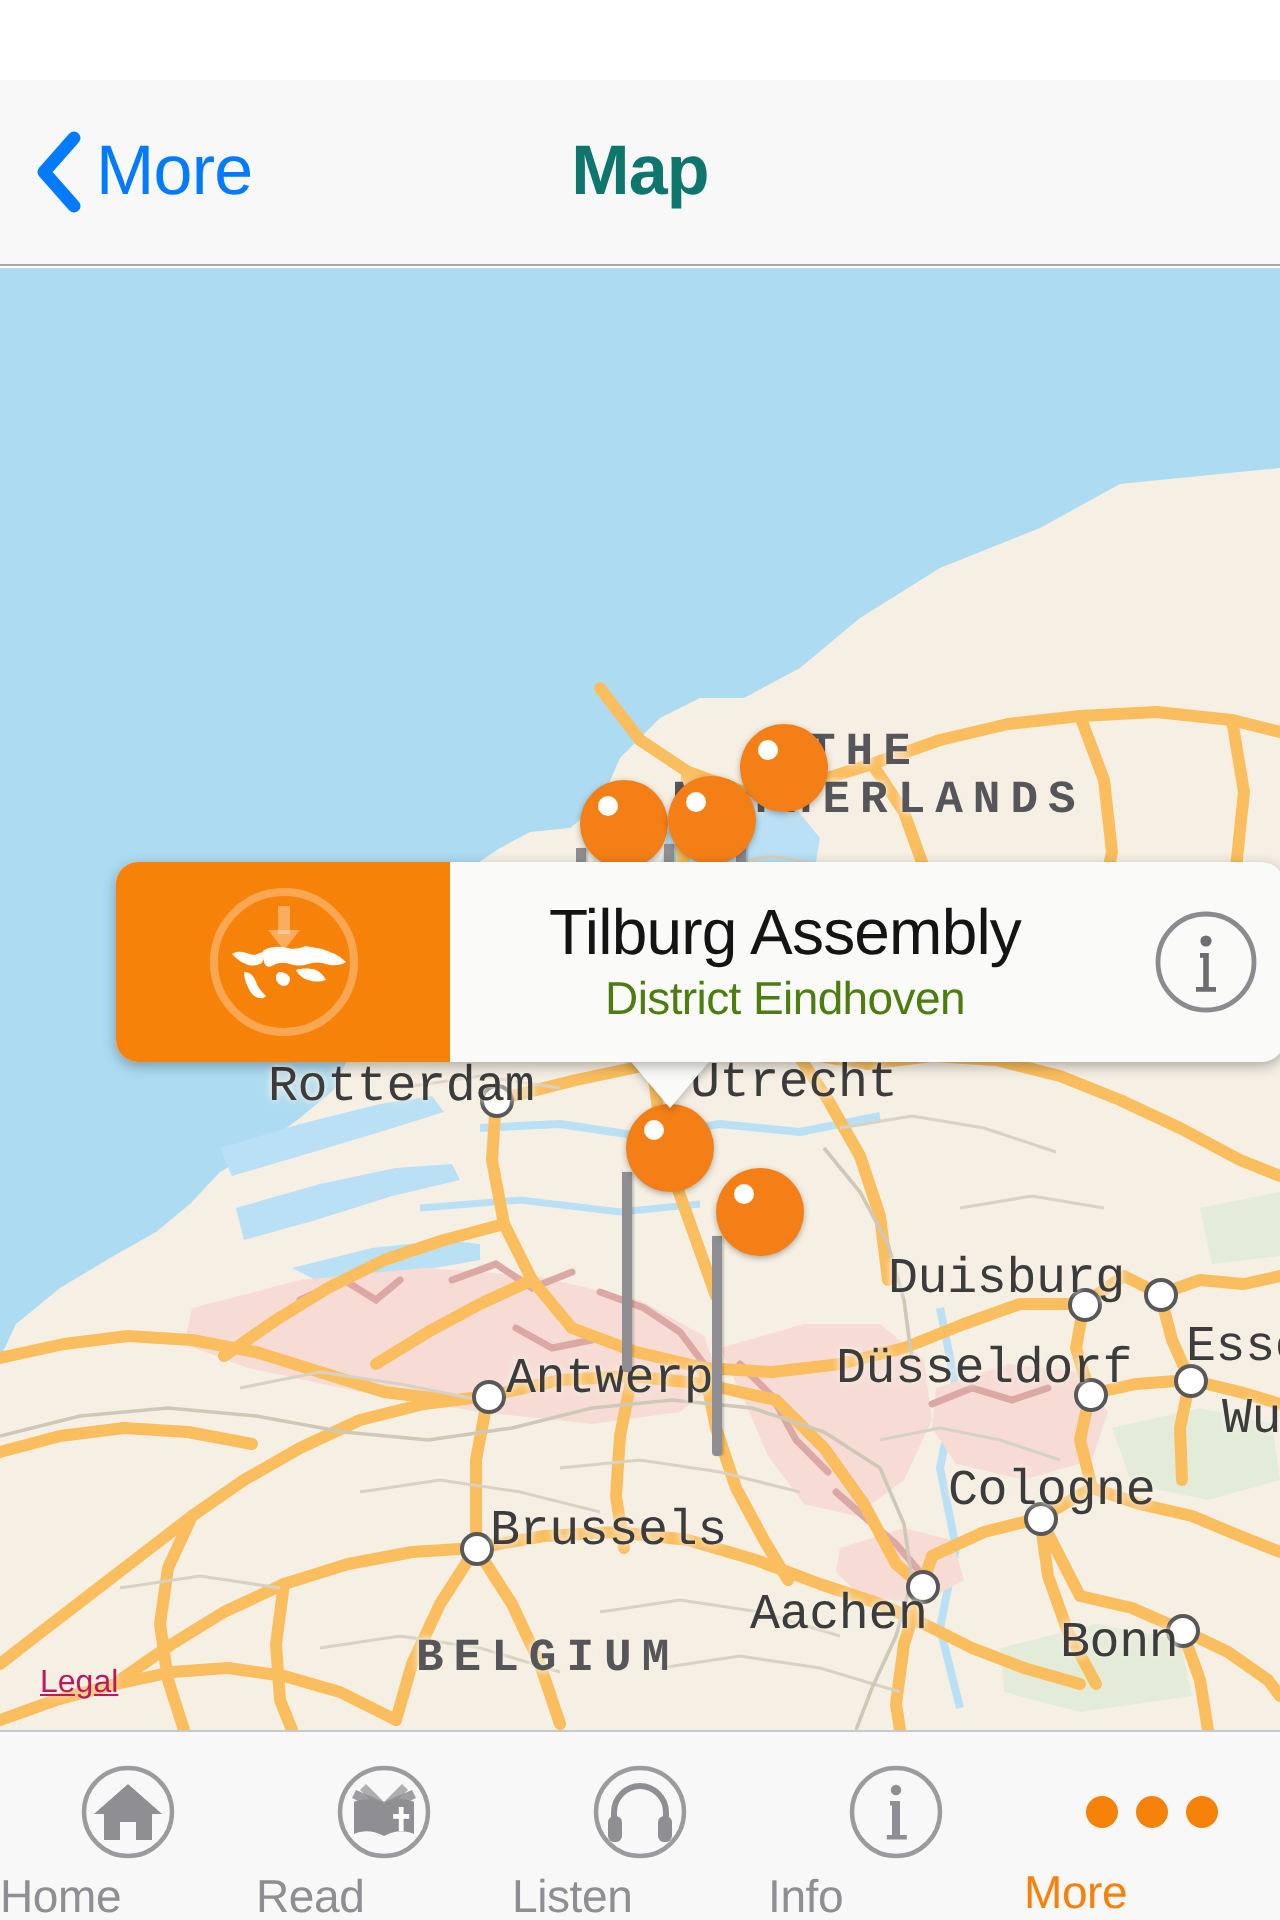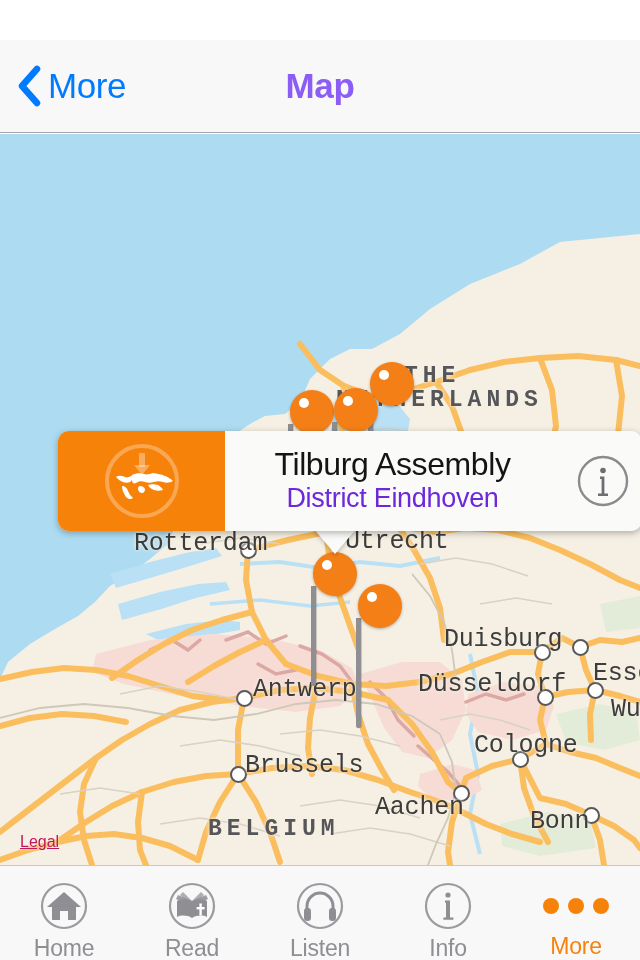--- a/index.html
+++ b/index.html
@@ -48,21 +48,21 @@
     border-bottom:1px solid #a7a7aa;
   }
   #back-button {
     position:absolute; left:16px; top:0; height:92px;
     display:flex; align-items:center; gap:6px; cursor:pointer;
   }
   #back-label { font-size:35px; color:#007aff; letter-spacing:-0.4px; }
   #nav-title {
     position:absolute; left:0; top:0; width:640px; height:92px;
     display:flex; align-items:center; justify-content:center;
-    font-size:35px; font-weight:bold; color:#8b5cf6; letter-spacing:-0.4px;
+    font-size:35px; font-weight:bold; color:#0f766e; letter-spacing:-0.4px;
   }
 
   
   #map-view {
     position:absolute; top:134px; left:0; width:640px; height:731px;
     background:#addcf2; overflow:hidden;
   }
   #map-svg { position:absolute; top:0; left:0; }
 
   .map-label {
@@ -130,38 +130,38 @@
   #callout-text {
     flex:1 1 auto; display:flex; flex-direction:column;
     justify-content:center; align-items:center;
     padding:0 6px 0 2px; min-width:0;
   }
   #callout-title {
     font-size:32px; color:#141414; letter-spacing:-0.4px;
     white-space:nowrap; line-height:1.12;
   }
   #callout-subtitle {
-    font-size:27px; color:#6d28d9; letter-spacing:-0.3px;
+    font-size:23px; color:#4d7c0f; letter-spacing:-0.3px;
     white-space:nowrap; line-height:1.18; margin-top:1px;
   }
   #callout-info-button {
     flex:0 0 auto; width:78px;
     display:flex; align-items:center; justify-content:center;
     cursor:pointer;
   }
 
   
   #tab-bar {
     position:absolute; left:0; bottom:0; width:640px; height:95px;
     background:#f8f8f8; border-top:1px solid #c8c7cc;
     display:flex;
   }
   .tab-item {
     flex:1 1 0; display:flex; flex-direction:column;
-    align-items:center; justify-content:center;
+    justify-content:center;
     gap:4px; cursor:pointer; padding-top:16px;
   }
   .tab-icon-wrap { height:52px; display:flex; align-items:center; justify-content:center; }
   .tab-label { font-size:23px; color:#8e8e93; letter-spacing:-0.2px; }
   .tab-item.active .tab-label { color:#f7820a; }
   .dots-icon { display:flex; gap:9px; align-items:center; }
   .dots-icon span { width:16px; height:16px; border-radius:50%; background:#f7820a; display:block; }
 </style>
 </head>
 <body>

